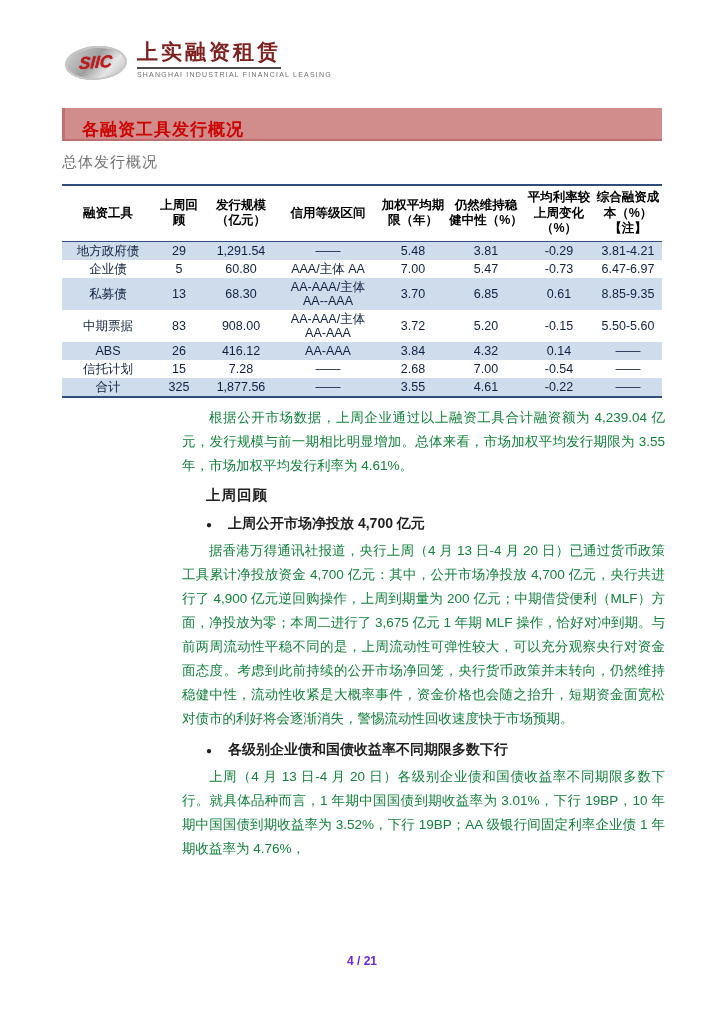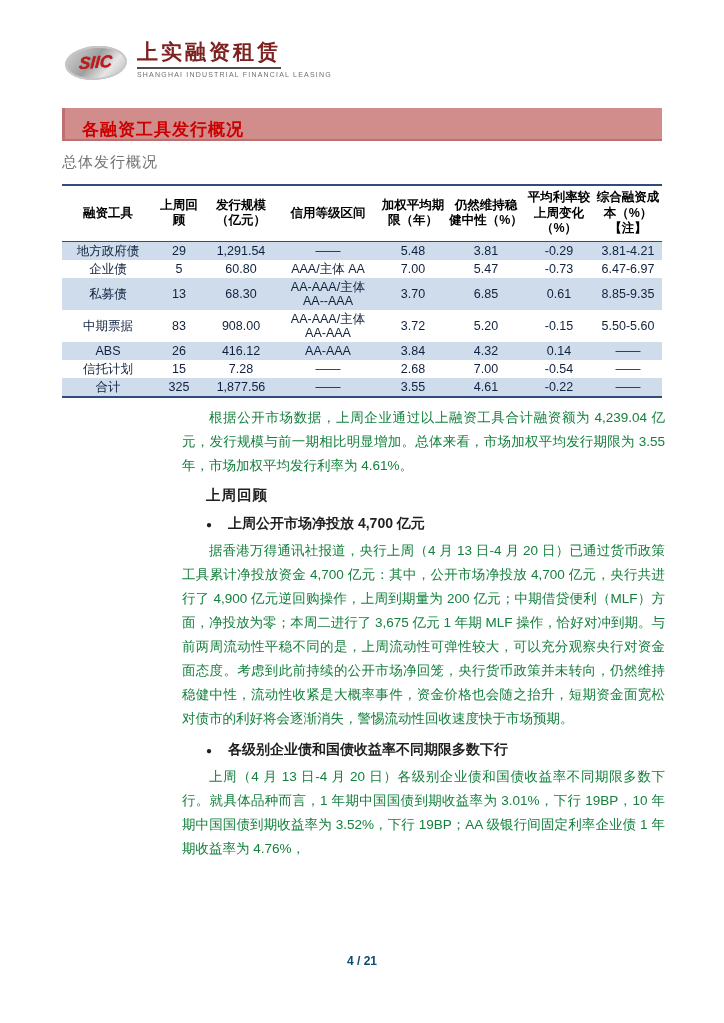--- a/index.html
+++ b/index.html
@@ -61,21 +61,21 @@
   
   .bodytext { margin-left:120px; width:483px; margin-top:8px; }
   .para { font-size:13.5px; line-height:24px; text-indent:2em; text-align:justify; color:#15803d; }
   .review-heading { font-size:14.5px; font-weight:bold; margin:8px 0 4px 24px; letter-spacing:1px; }
   .bullet-line { margin:10px 0 6px 24px; font-size:14px; font-weight:bold; display:flex; align-items:baseline; }
   .bullet-line .dot { font-size:10px; margin-right:16px; }
 
   
   .footer {
     position:absolute; top:954px; left:62px; width:600px; text-align:center;
-    font-size:12px; font-weight:bold; color:#0c4a6e;
+    font-size:12px; font-weight:bold; color:#6d28d9;
   }
 </style>
 </head>
 <body>
 
 <div class="page">
   <div class="content">
 
     <div class="logo-row">
       <div class="logo-mark">

